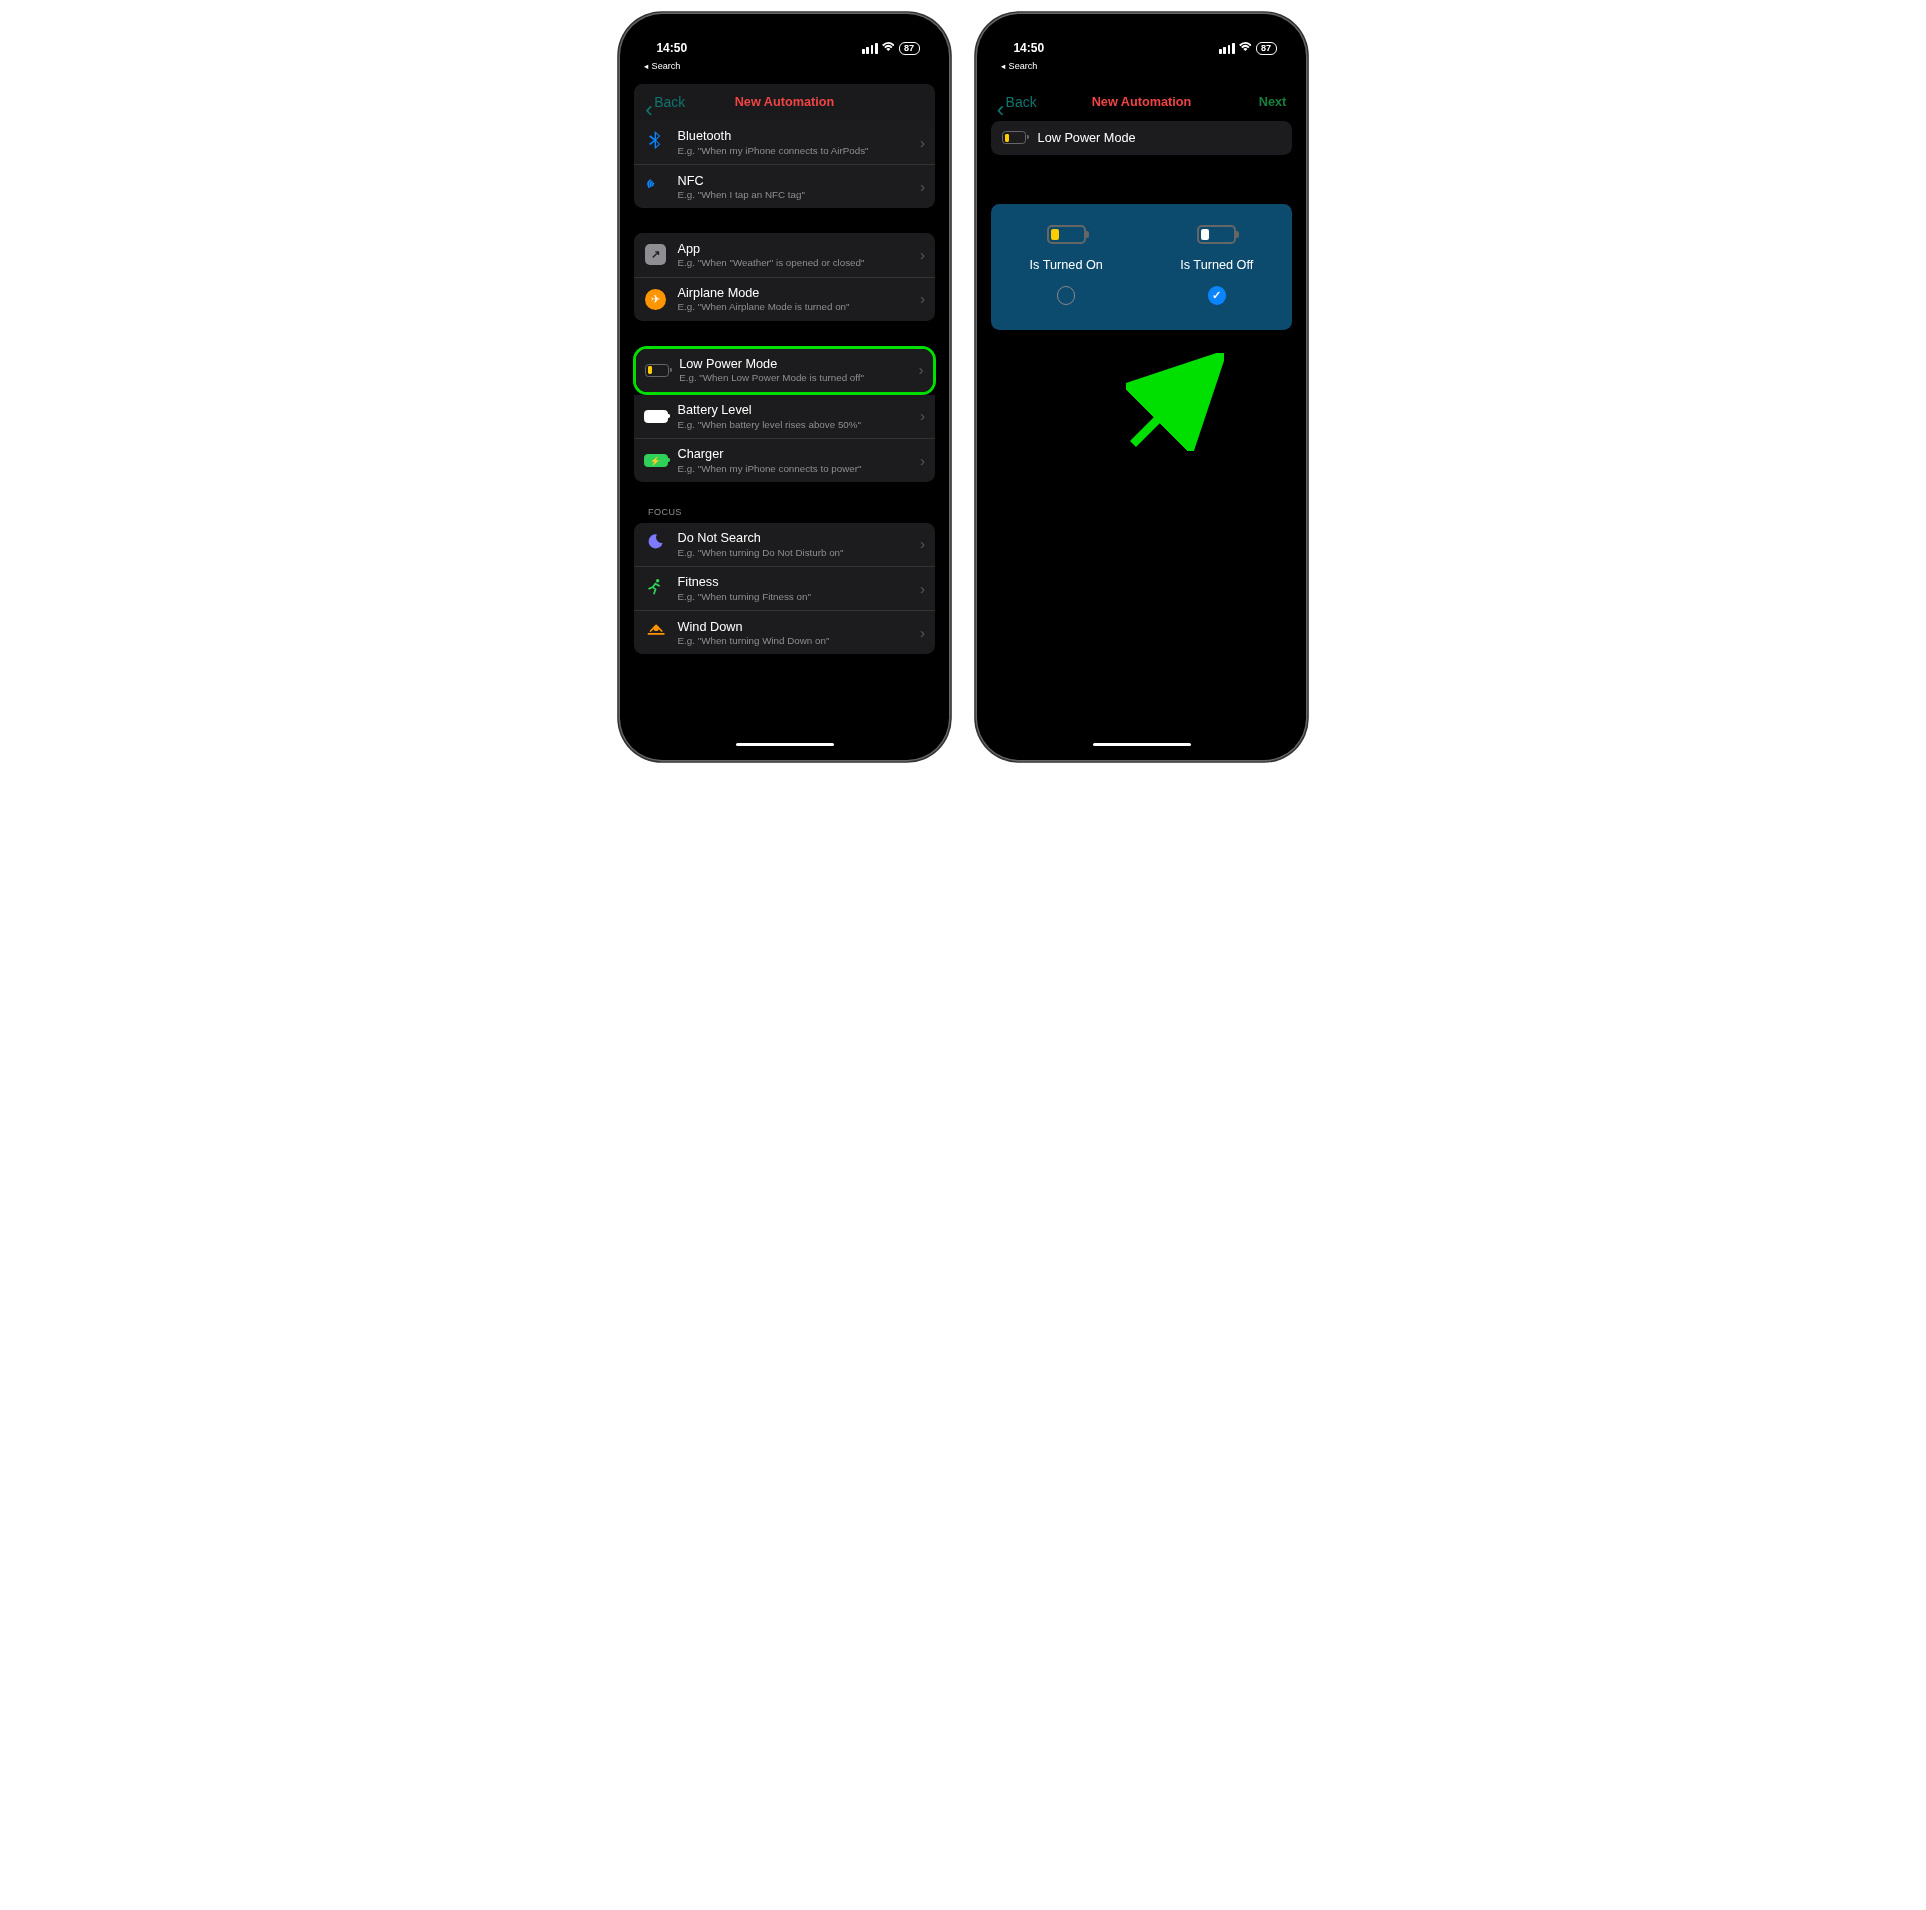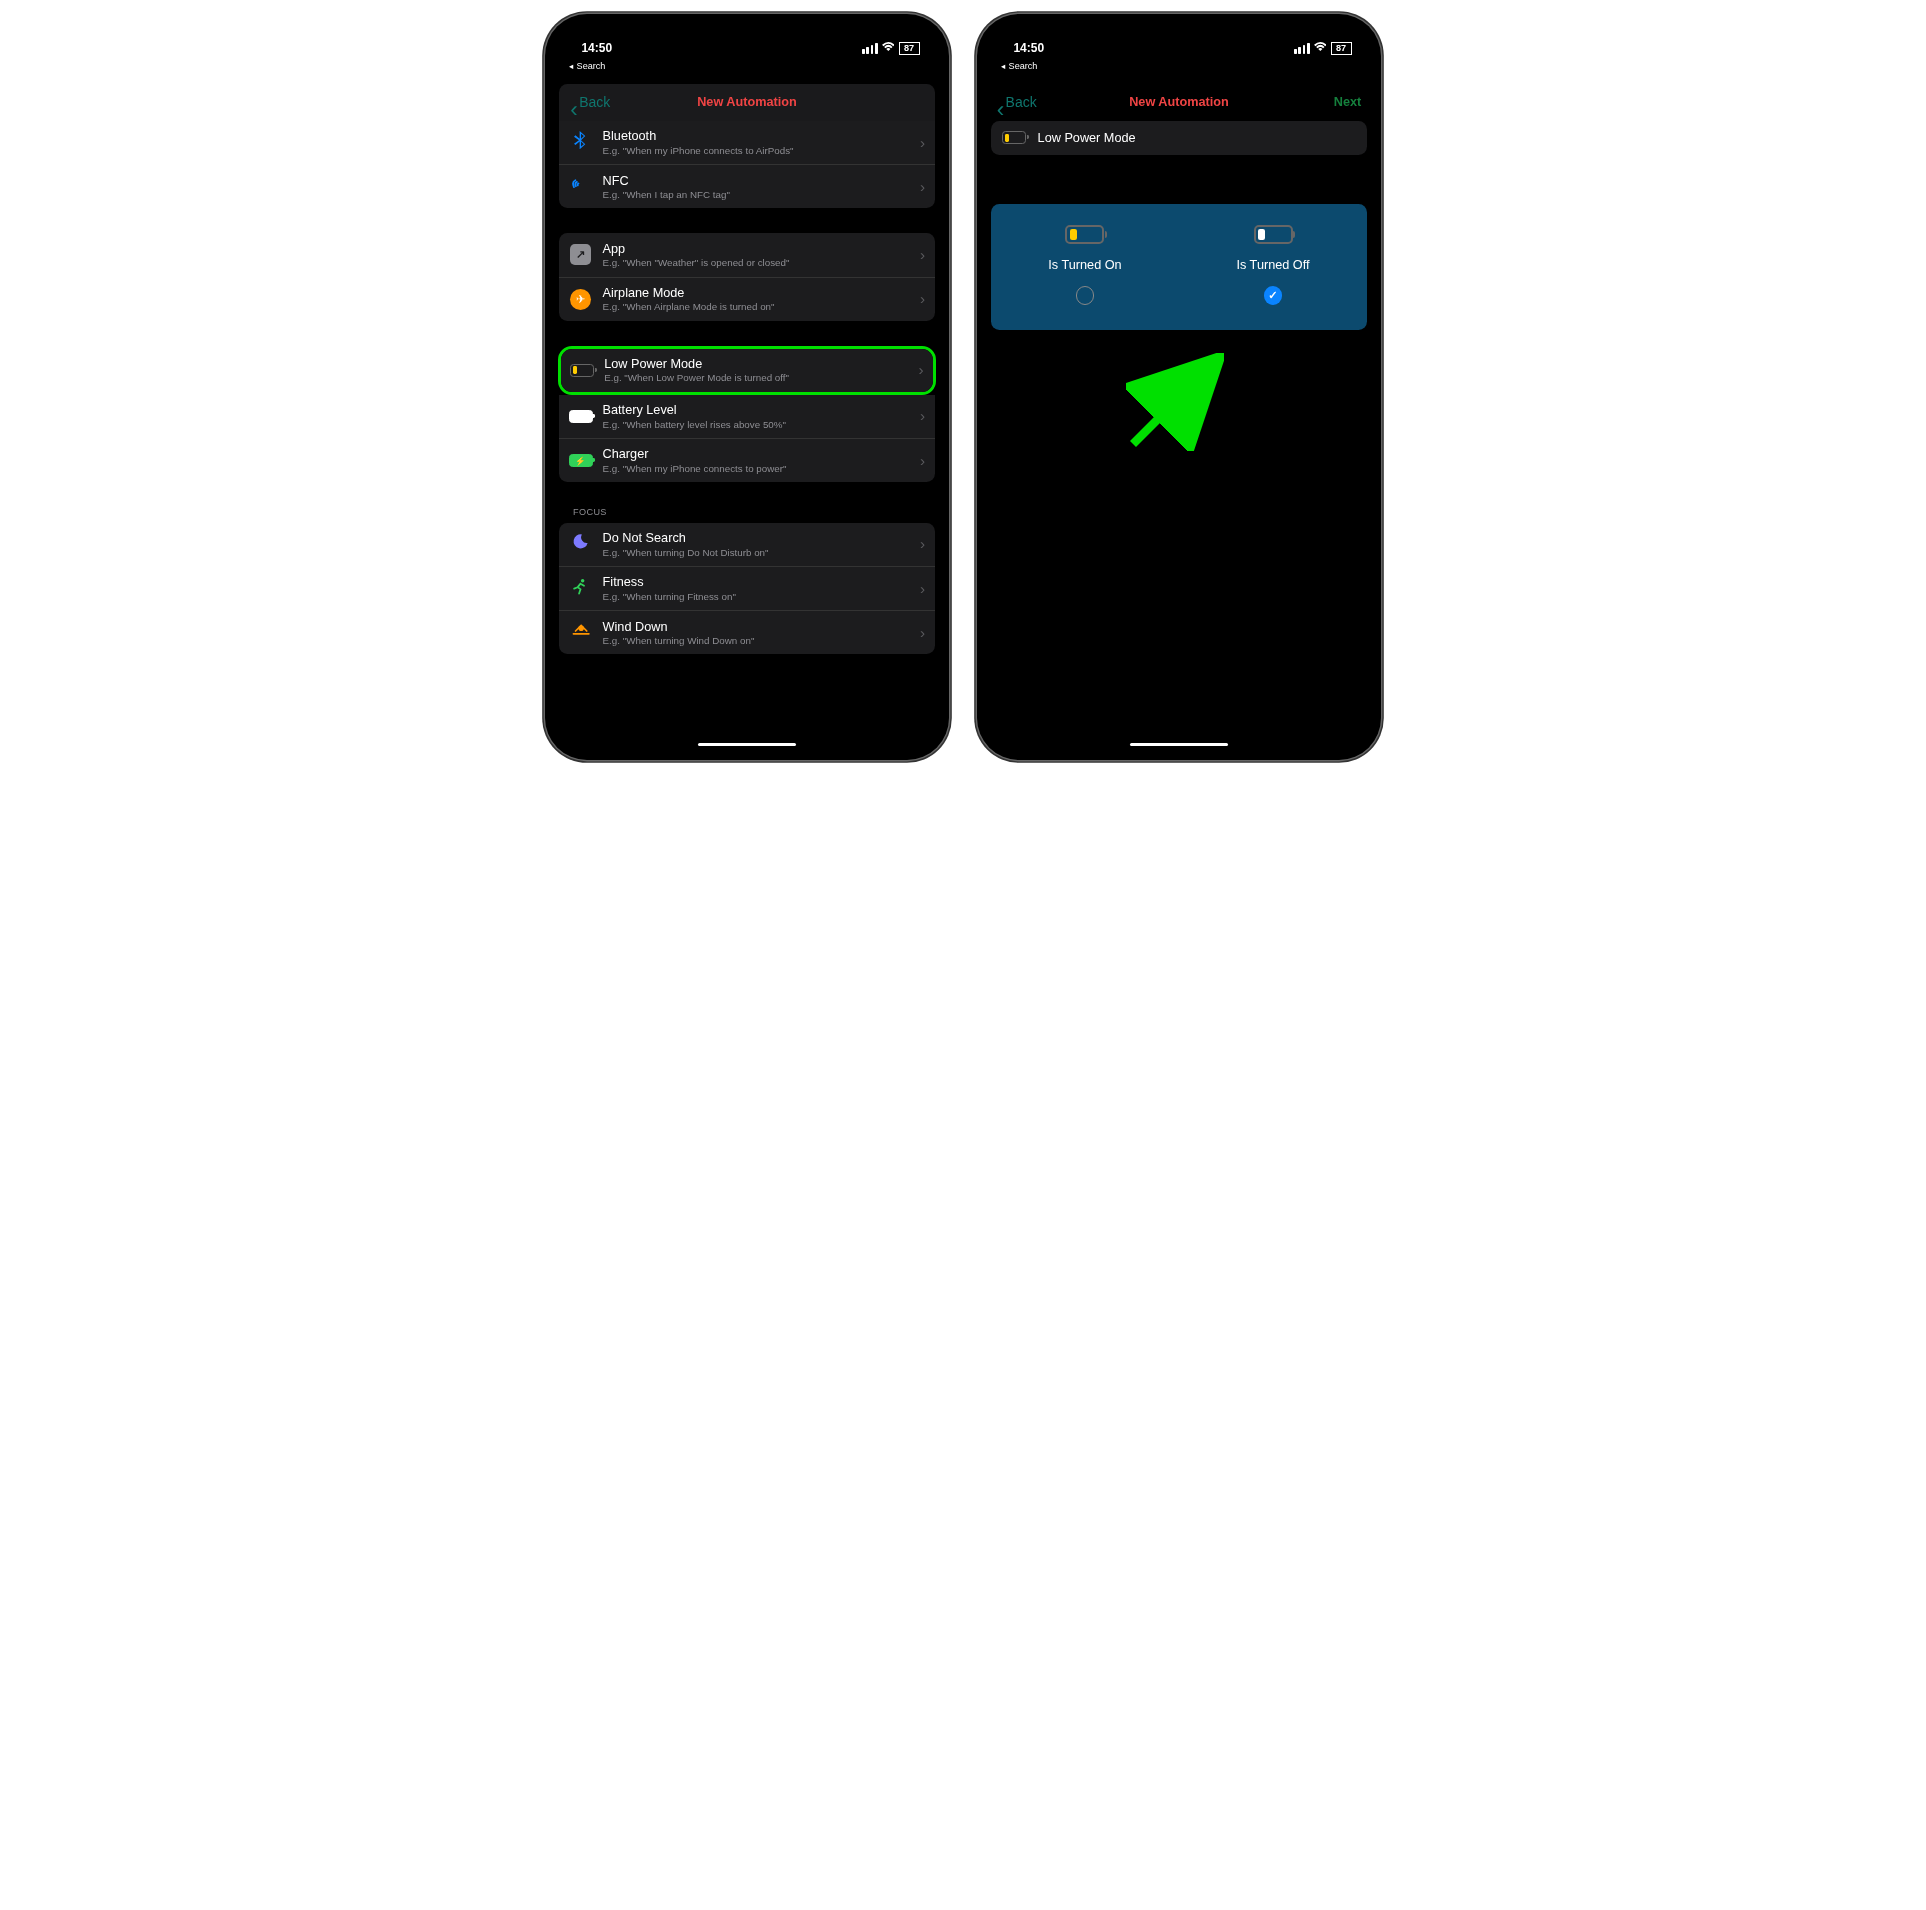--- a/index.html
+++ b/index.html
@@ -5,21 +5,21 @@
   * { box-sizing: border-box; margin: 0; padding: 0; }
   body {
     background: #fff;
     font-family: -apple-system, BlinkMacSystemFont, 'Segoe UI', Helvetica, Arial, sans-serif;
     display: flex;
     gap: 28px;
     padding: 14px;
     justify-content: center;
   }
   .phone {
-    width: 404px;
+    width: 329px;
     height: 746px;
     background: #000;
     border-radius: 42px;
     padding: 8.4px;
     position: relative;
     box-shadow: 0 0 0 1.4px #666, 0 0 0 2.8px #333;
   }
   .screen {
     width: 100%;
     height: 100%;
@@ -49,21 +49,21 @@
     font-size: 12px;
     font-weight: 600;
   }
   .status-right { display: flex; align-items: center; gap: 4.2px; }
   .signal-bars { display: flex; align-items: flex-end; gap: 1.4px; }
   .signal-bars span { width: 2.8px; background: #fff; border-radius: 0.7px; }
   .signal-bars span:nth-child(1){height:4.2px;} .signal-bars span:nth-child(2){height:6.3px;}
   .signal-bars span:nth-child(3){height:8.4px;} .signal-bars span:nth-child(4){height:10.6px;}
   .wifi-icon { font-size: 11.3px; }
   .battery-badge {
-    border: 1.1px solid #fff; border-radius: 0; padding: 0.7px 2.8px;
+    border: 1.1px solid #fff; border-radius: 6px; padding: 0.7px 2.8px;
     font-size: 9.1px; font-weight: 700; min-width: 21px; text-align: center;
   }
   .breadcrumb {
     color: #fff; font-size: 9.1px; padding: 0 15.5px 5.6px;
     display: flex; align-items: center; gap: 1.4px;
   }
   .breadcrumb::before { content: "◂"; font-size: 8.4px; margin-right: 2.1px; }
   .nav-bar {
     display: flex; align-items: center; justify-content: space-between;
     padding: 8.4px 11.3px; background: rgba(44,44,46,0.6);

